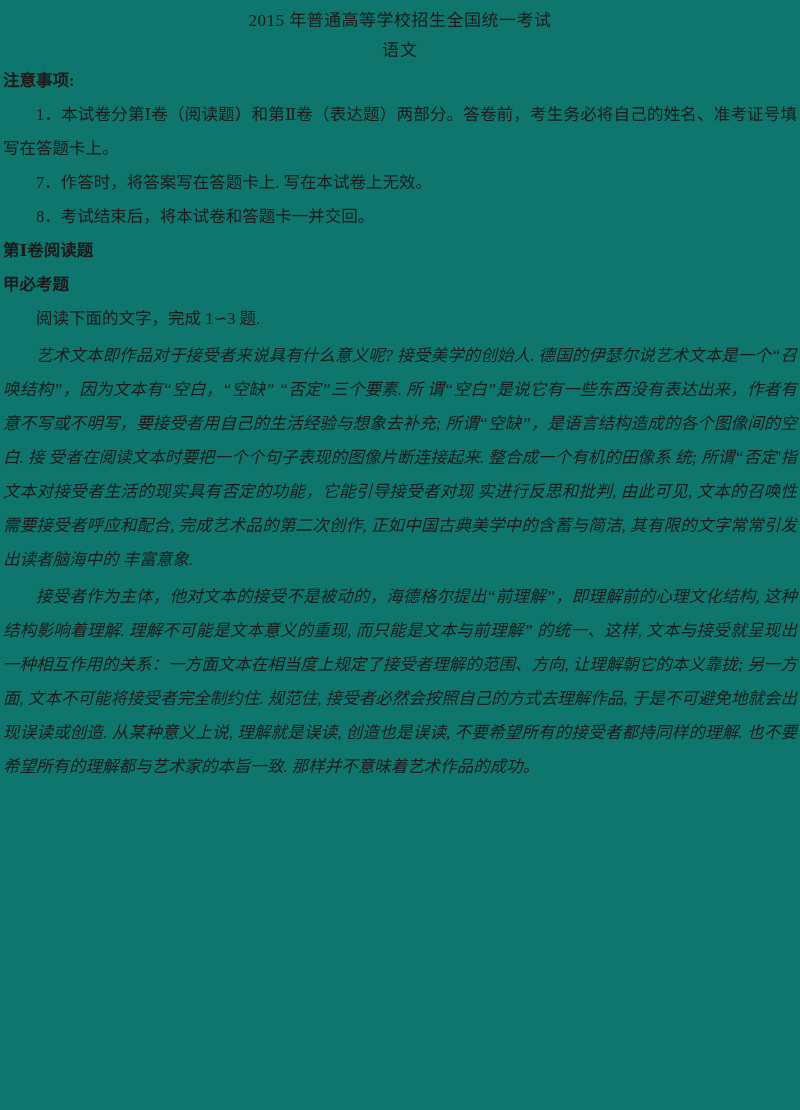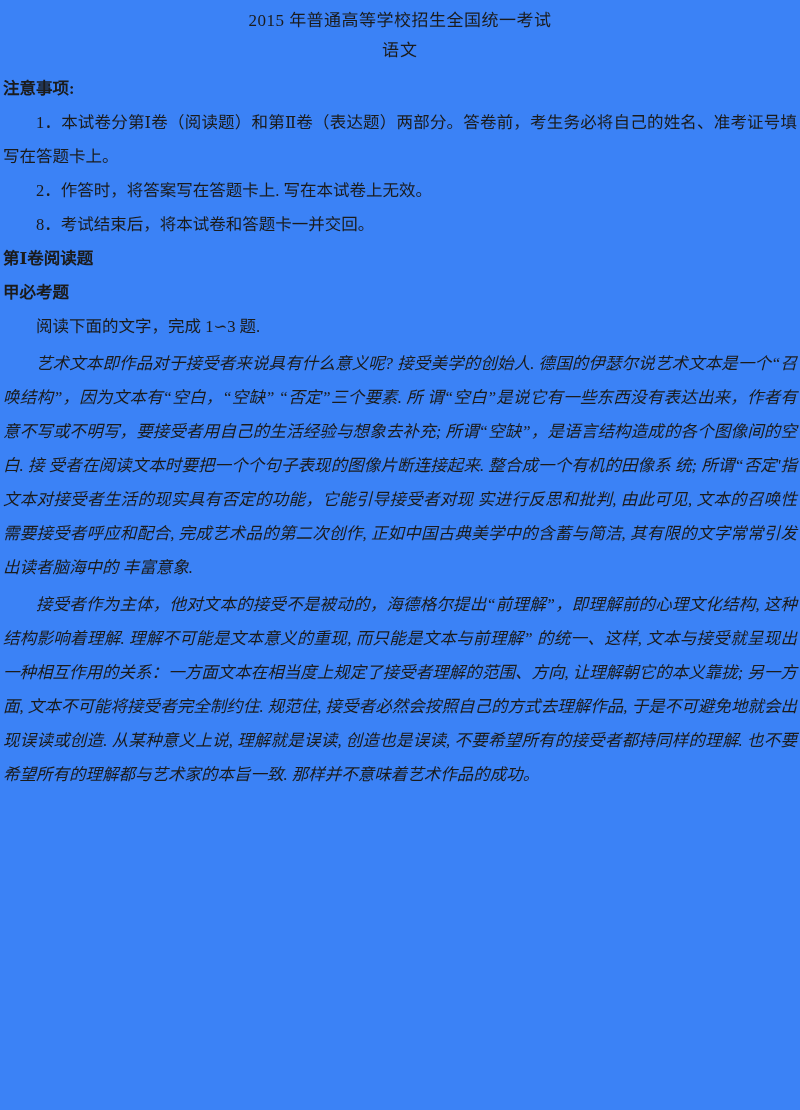--- a/index.html
+++ b/index.html
@@ -5,21 +5,21 @@
   html, body {
     margin: 0;
     padding: 0;
     background: #ffffff;
     color: #1b1b1b;
   }
   .page {
     width: 800px;
     height: 1110px;
     margin: 0 auto;
-    background: #3b82f6;
+    background: #0f766e;
     box-sizing: border-box;
     padding: 8px 3px 0 3px;
     overflow: hidden;
     font-family: "Liberation Serif", "DejaVu Serif", serif;
     font-size: 16.5px;
     line-height: 34px;
     text-align: justify;
   }
   .center {
     text-align: center;
@@ -32,21 +32,21 @@
   .subject {
     font-size: 17px;
     line-height: 26px;
     margin-top: 4px;
     letter-spacing: 1px;
   }
   .bold {
     font-weight: bold;
   }
   .notice-heading {
-    margin-top: 8px;
+    margin-top: 0;
   }
   .indent {
     text-indent: 2em;
   }
   
   .kaiti {
     font-style: italic;
     font-family: "Liberation Serif", "DejaVu Serif", serif;
   }
   .passage-para {
@@ -59,21 +59,21 @@
 <div class="page">
 
   <div class="title center">2015 年普通高等学校招生全国统一考试</div>
 
   <div class="subject center">语文</div>
 
   <div class="bold notice-heading">注意事项:</div>
 
   <div class="indent">1．本试卷分第Ⅰ卷（阅读题）和第Ⅱ卷（表达题）两部分。答卷前，考生务必将自己的姓名、准考证号填写在答题卡上。</div>
 
-  <div class="indent">2．作答时，将答案写在答题卡上. 写在本试卷上无效。</div>
+  <div class="indent">7．作答时，将答案写在答题卡上. 写在本试卷上无效。</div>
 
   <div class="indent">8．考试结束后，将本试卷和答题卡一并交回。</div>
 
   <div class="bold">第Ⅰ卷阅读题</div>
 
   <div class="bold">甲必考题</div>
 
 
   <div class="indent">阅读下面的文字，完成 1∽3 题.</div>
 

